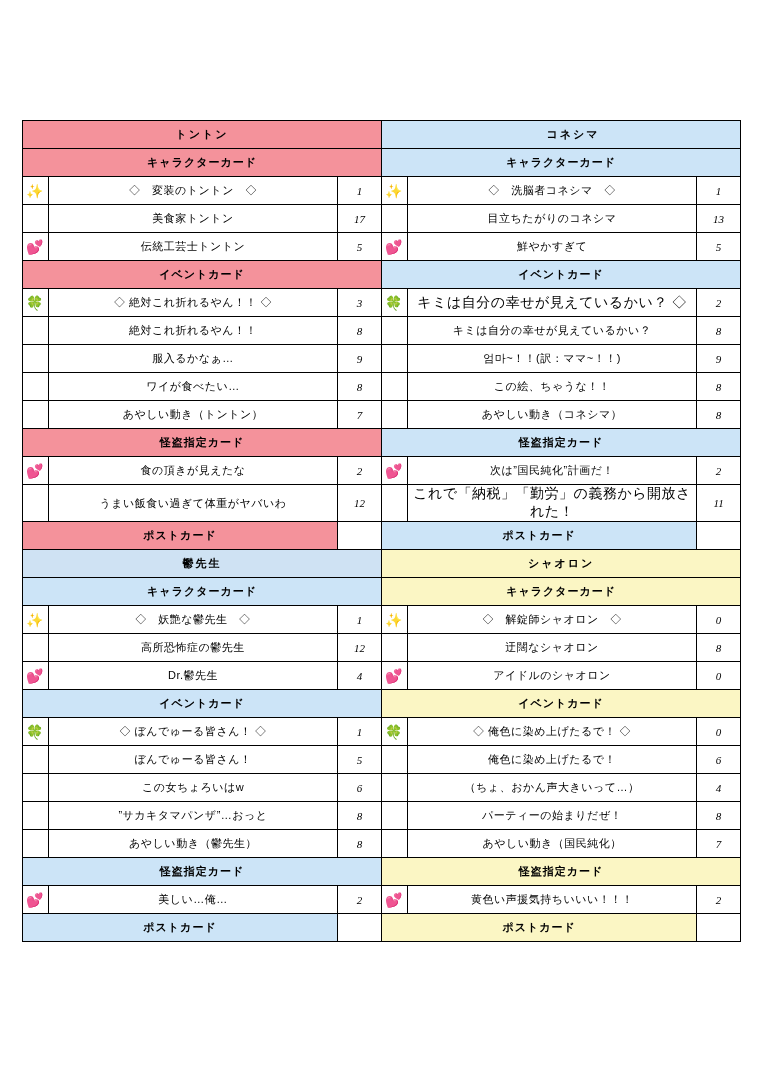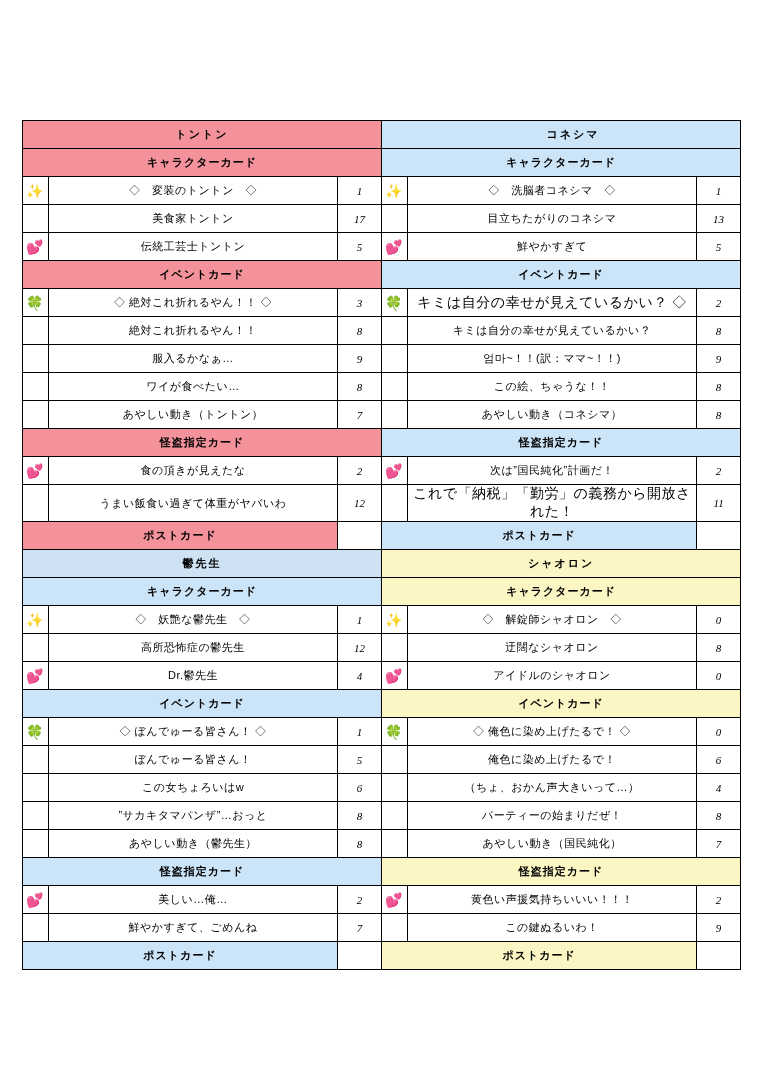--- a/index.html
+++ b/index.html
@@ -275,28 +275,20 @@
         </tr>
         <tr>
           <td class="icon-cell"><span class="ico">💕</span></td>
           <td class="label-cell">美しい…俺…</td>
           <td class="val-cell">2</td>
           <td class="icon-cell"><span class="ico">💕</span></td>
           <td class="label-cell">黄色い声援気持ちいいい！！！</td>
           <td class="val-cell">2</td>
         </tr>
         <tr>
-          <td class="icon-cell"><span class="ico"></span></td>
-          <td class="label-cell">鮮やかすぎて、ごめんね</td>
-          <td class="val-cell">7</td>
-          <td class="icon-cell"><span class="ico"></span></td>
-          <td class="label-cell">この鍵ぬるいわ！</td>
-          <td class="val-cell">9</td>
-        </tr>
-        <tr>
           <td colspan="2" class="section-cell" style="background: rgb(204, 228, 247);">ポストカード</td>
           <td class="empty"></td>
           <td colspan="2" class="section-cell" style="background: rgb(251, 246, 196);">ポストカード</td>
           <td class="empty"></td>
         </tr>
       </tbody>
   </table>
 </div>
 
 </body></html>

